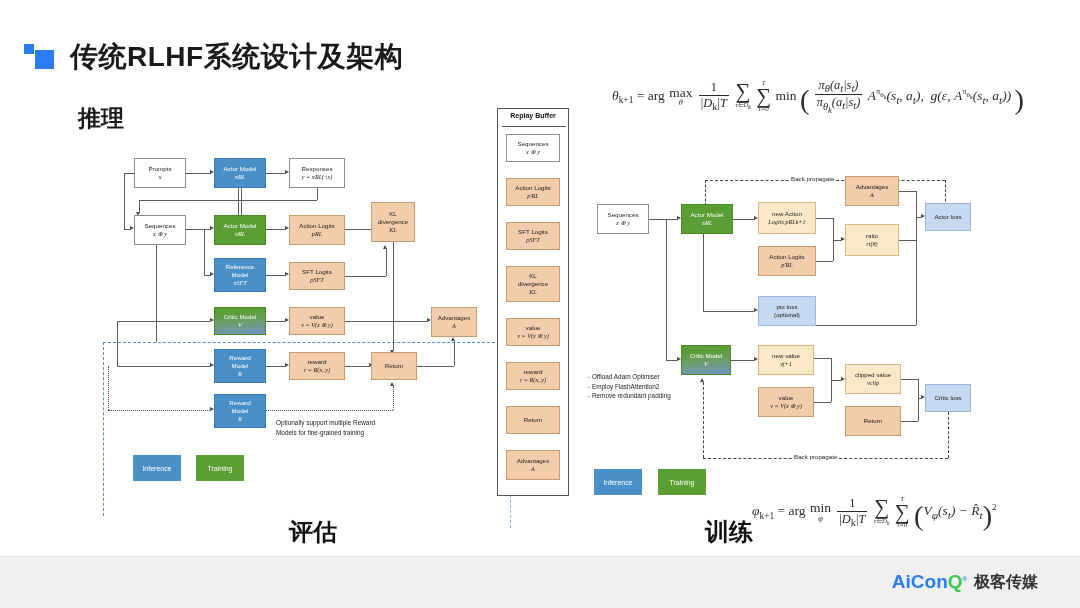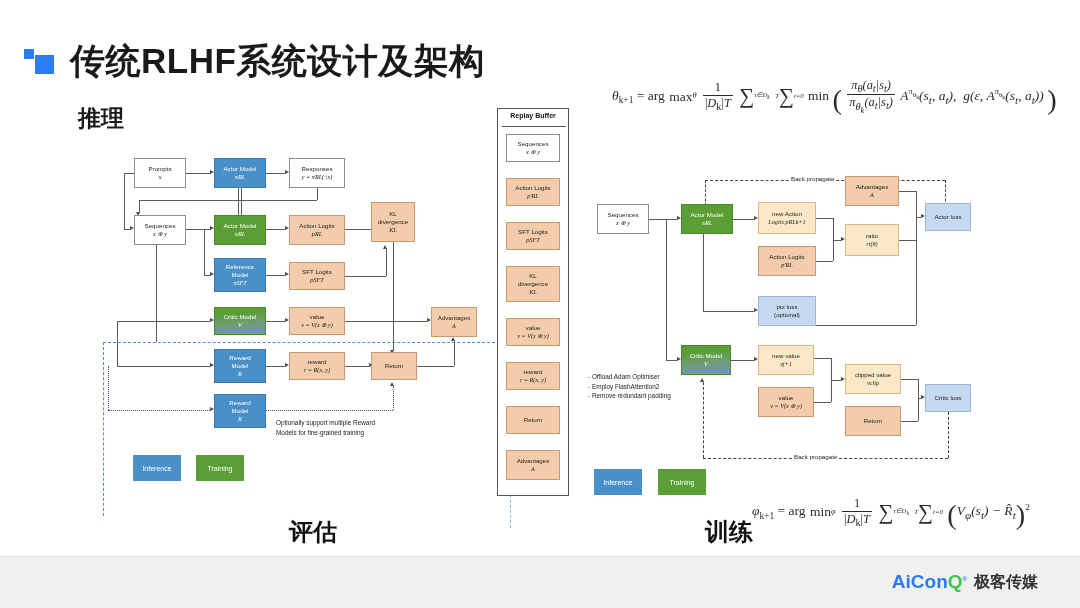--- a/index.html
+++ b/index.html
@@ -10,21 +10,21 @@
     position: relative;
     overflow: hidden;
   }
 
   
   #slide-title-row { position: absolute; left: 24px; top: 38px; display: flex; align-items: center; }
   .title-mark { position: relative; width: 30px; height: 30px; margin-right: 16px; }
   .title-mark i { position: absolute; background: #2b7bf3; display: block; }
   .title-mark i.a { left: 0; top: 2px; width: 10px; height: 10px; }
   .title-mark i.b { left: 11px; top: 8px; width: 19px; height: 19px; }
-  #slide-title { font-size: 35px; font-weight: bold; color: #1a1a1a; letter-spacing: 0.5px; white-space: nowrap; }
+  #slide-title { font-size: 28px; font-weight: bold; color: #1a1a1a; letter-spacing: 0.5px; white-space: nowrap; }
   #slide-subtitle { position: absolute; left: 78px; top: 103px; font-size: 23px; font-weight: bold; color: #1a1a1a; }
 
   
   .section-caption { position: absolute; font-size: 24px; font-weight: bold; color: #111; }
   #caption-eval { left: 289px; top: 516px; }
   #caption-train { left: 705px; top: 516px; }
 
   
   #inference-boundary {
     position: absolute; left: 103px; top: 342px; width: 407px; height: 174px;
@@ -83,21 +83,21 @@
     border: 1.2px solid #555; background: #ffffff;
   }
   #replay-buffer-title { position: absolute; left: 0; top: 3px; width: 100%; text-align: center; font-size: 7px; font-weight: bold; color: #111; }
   #replay-buffer-rule { position: absolute; left: 4px; top: 17px; width: 64px; height: 1px; background: #555; }
 
   
   .equation { position: absolute; font-family: "Liberation Serif", serif; color: #2b2b2b; white-space: nowrap; }
   .eq-frac { display: inline-flex; flex-direction: column; align-items: center; vertical-align: middle; margin: 0 2px; }
   .eq-frac .num { padding: 0 2px; }
   .eq-frac .den { border-top: 1px solid #2b2b2b; padding: 0 2px; }
-  .bigop { display: inline-flex; flex-direction: row; align-items: center; vertical-align: middle; margin: 0 1px; line-height: 1; }
+  .bigop { display: inline-flex; flex-direction: column; align-items: center; vertical-align: middle; margin: 0 1px; line-height: 1; }
   .bigop .top { font-size: 0.5em; }
   .bigop .glyph { font-size: 1.55em; line-height: 0.92; }
   .bigop .bot { font-size: 0.5em; }
   .paren { font-size: 2.1em; line-height: 0; vertical-align: -0.32em; font-family: "Liberation Serif", serif; }
   .it { font-style: italic; }
 
   
   .legend-chip {
     position: absolute; width: 48px; height: 26px;
     display: flex; align-items: center; justify-content: center;

